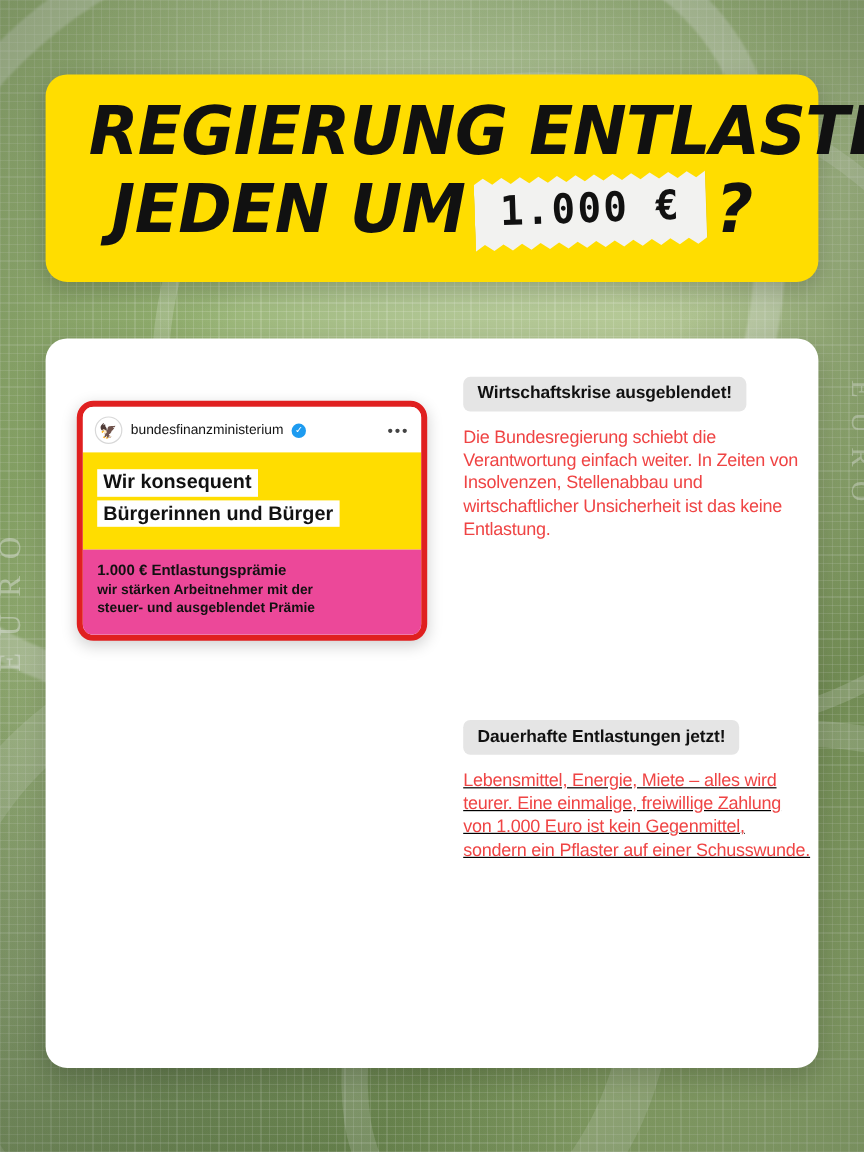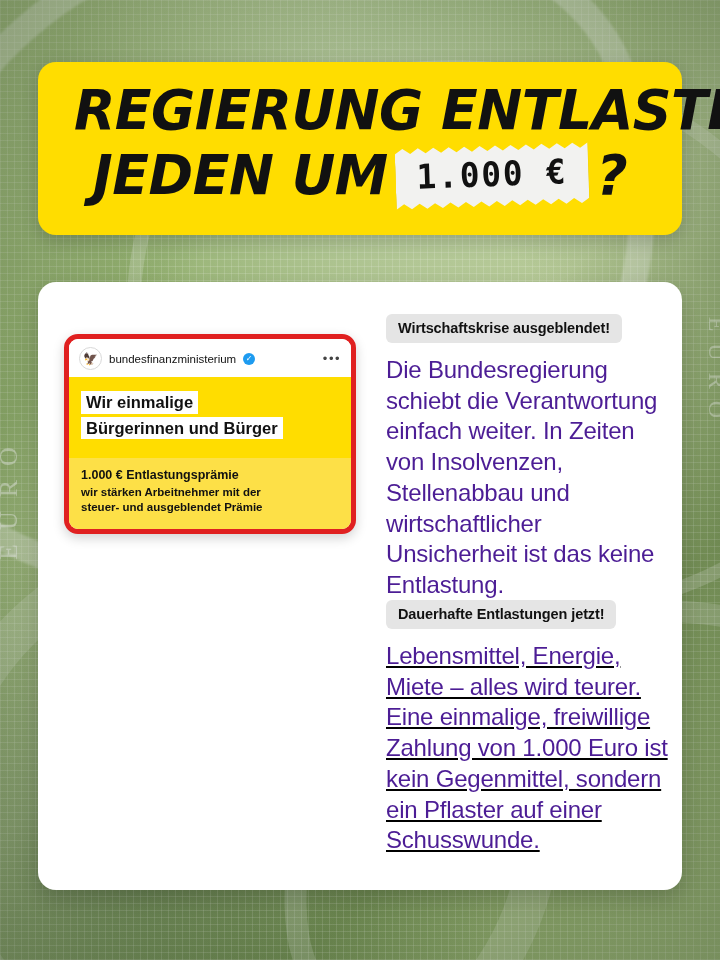--- a/index.html
+++ b/index.html
@@ -184,23 +184,23 @@
     color: #111;
     font-weight: 700;
     font-size: 14.5px;
     padding: 6px 12px 7px 12px;
     border-radius: 6px;
     letter-spacing: -0.1px;
     white-space: nowrap;
   }
 
   .body-text {
-    font-size: 24px;
+    font-size: 15px;
     line-height: 1.28;
-    color: #4c1d95;
+    color: #ef4444;
     margin-top: 12px;
     letter-spacing: -0.2px;
   }
 
   
   .col-right-top {
     position: absolute;
     left: 348px;
     top: 32px;
     width: 282px;
@@ -282,21 +282,21 @@
     display: inline-block;
     background: #fff;
     font-weight: 700;
     font-size: 16.5px;
     color: #111;
     padding: 1px 5px;
     margin-bottom: 3px;
     line-height: 1.25;
   }
   .post-orange {
-    background: #fde047;
+    background: #ec4899;
     padding: 10px 12px 14px 12px;
     color: #111;
   }
   .post-orange .o1 {
     font-weight: 700;
     font-size: 12.5px;
     margin-bottom: 3px;
   }
   .post-orange .o2 {
     font-size: 11.5px;
@@ -335,21 +335,21 @@
 <div class="content-card">
 
   <div class="post">
     <div class="post-head">
       <span class="eagle">🦅</span>
       <span class="post-user">bundesfinanzministerium</span>
       <span class="verified">✓</span>
       <span class="post-dots">•••</span>
     </div>
     <div class="post-yellow">
-      <div><span class="ln">Wir einmalige</span></div>
+      <div><span class="ln">Wir konsequent</span></div>
       <div><span class="ln">Bürgerinnen und Bürger</span></div>
     </div>
     <div class="post-orange">
       <div class="o1">1.000 € Entlastungsprämie</div>
       <div class="o2">wir stärken Arbeitnehmer mit der</div>
       <div class="o2">steuer- und ausgeblendet Prämie</div>
     </div>
   </div>
 
   <div class="col-right-top">

